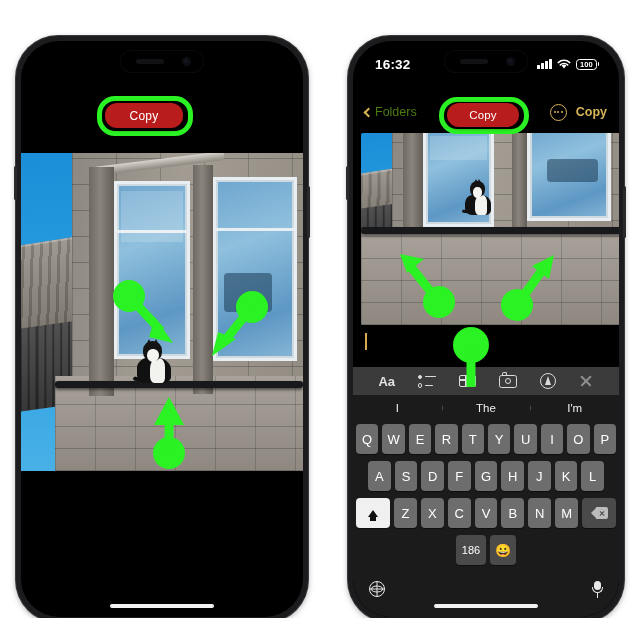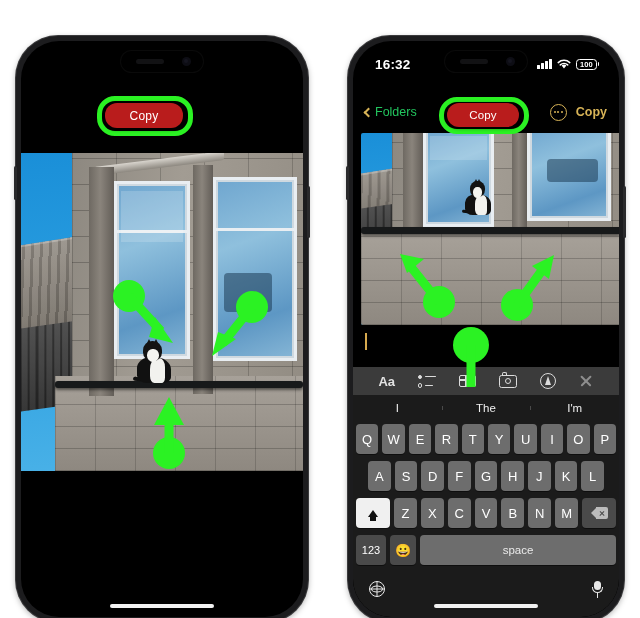--- a/index.html
+++ b/index.html
@@ -70,21 +70,21 @@
   }
   .batt-wrap{ display:flex; align-items:center; }
   .batt-wrap .nub{ width:1.4px; height:4px; background:#fff; border-radius:0 1px 1px 0; margin-left:.8px;}
 
   
   .navbar{
     position:absolute; top:56px; left:0; right:0; height:30px; z-index:30;
     display:flex; align-items:center; justify-content:space-between;
     padding:0 12px; color:#e6bf58;
   }
-  .nav-back{ display:flex; align-items:center; gap:3px; font-size:12.5px; color:#22c55e; }
+  .nav-back{ display:flex; align-items:center; gap:3px; font-size:12.5px; color:#4d7c0f; }
   .chev{ width:7px; height:7px; border-left:2px solid #d8b457; border-bottom:2px solid #d8b457;
          transform:rotate(45deg); display:inline-block; }
   .nav-right{ display:flex; align-items:center; gap:9px; }
   .circ-dots{
     width:17px; height:17px; border:1.3px solid #d8b457; border-radius:50%;
     display:flex; align-items:center; justify-content:center; gap:1.6px;
   }
   .circ-dots i{ width:2px; height:2px; border-radius:50%; background:#d8b457; display:block;}
   .nav-done{ font-size:12.5px; font-weight:bold; color:#d8b457; }
 
@@ -544,23 +544,22 @@
                 <i class="tip"></i>
                   <i class="bx"></i>
                   <span class="x">
                     <i></i>
                     <i></i>
                   </span>
               </span>
             </span>
           </div>
           <div class="kb-row">
-            <span class="key num">123</span>
+            <span class="key num">186</span>
             <span class="key emoji">😀</span>
-            <span class="key space">space</span>
           </div>
         </div>
 
         <div class="kb-bottom">
           <span class="globe">
               <i></i>
             </span>
           <span class="mic">
             <span class="cap"></span>
               <span class="arc"></span>

